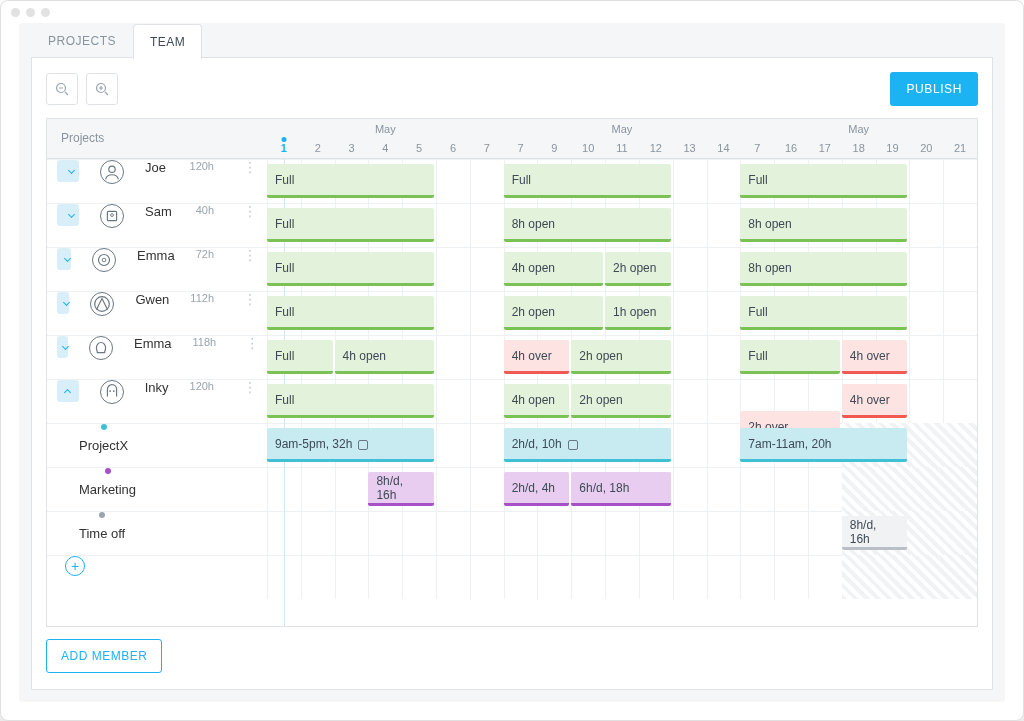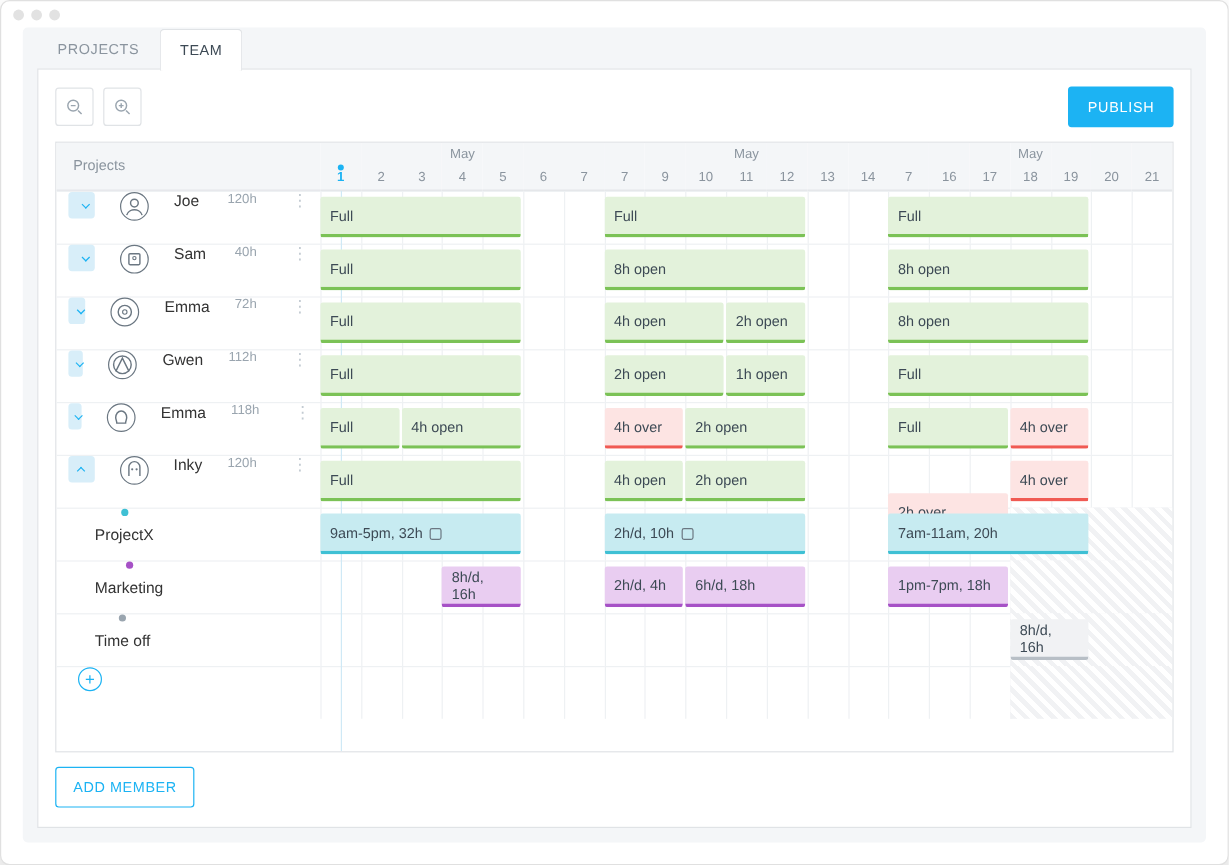--- a/index.html
+++ b/index.html
@@ -541,21 +541,20 @@
           <div class="grid-cell" style="grid-column:18;grid-row:9;"></div>
           <div class="grid-cell" style="grid-column:19;grid-row:9;"></div>
           <div class="grid-cell" style="grid-column:20;grid-row:9;"></div>
           <div class="grid-cell" style="grid-column:21;grid-row:9;"></div>
           <div class="grid-cell" style="grid-column:22;grid-row:9;"></div>
           <div class="bars-canvas" style="grid-row:9;position:relative;">
             <div class="hatched" style="left:80.95238095238095%;width:19.047619047619047%;"></div>
             <div class="bar purple" style="left:14.285714285714285%;width:calc(9.523809523809524% - 2px);">8h/d, 16h</div>
             <div class="bar purple" style="left:33.33333333333333%;width:calc(9.523809523809524% - 2px);">2h/d, 4h</div>
             <div class="bar purple" style="left:42.857142857142854%;width:calc(14.285714285714285% - 2px);">6h/d, 18h</div>
-            <div class="bar purple" style="left:66.66666666666666%;width:calc(14.285714285714285% - 2px);">1pm-7pm, 18h</div>
           </div>
           <div class="name-cell" style="grid-row:10;">
        <div class="sub-left">
          <span class="bullet gray"></span>
          <span>Time off</span>
        </div>
      </div>
           <div class="grid-cell" style="grid-column:2;grid-row:10;"></div>
           <div class="grid-cell" style="grid-column:3;grid-row:10;"></div>
           <div class="grid-cell" style="grid-column:4;grid-row:10;"></div>

